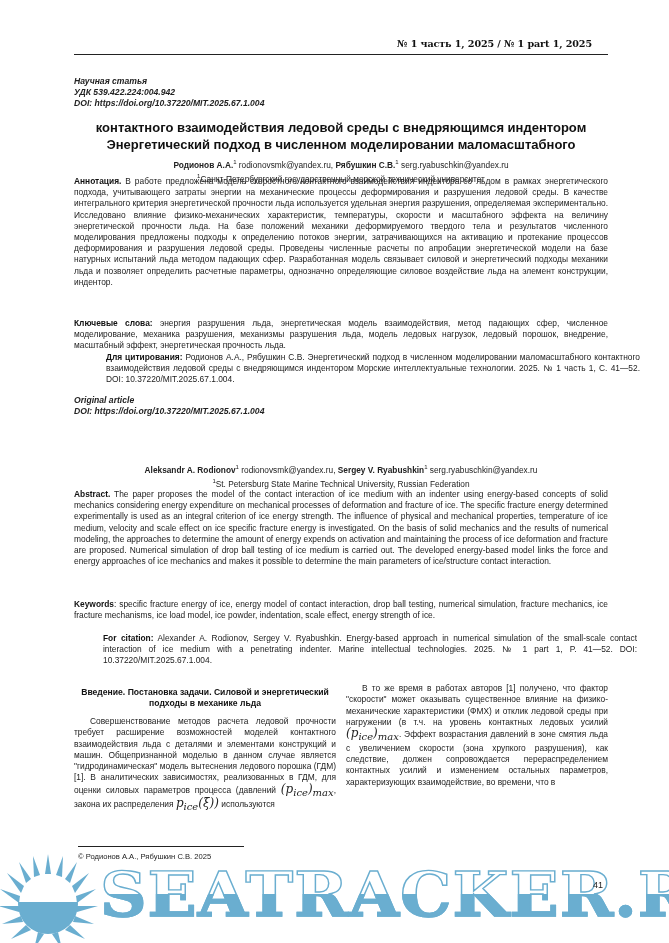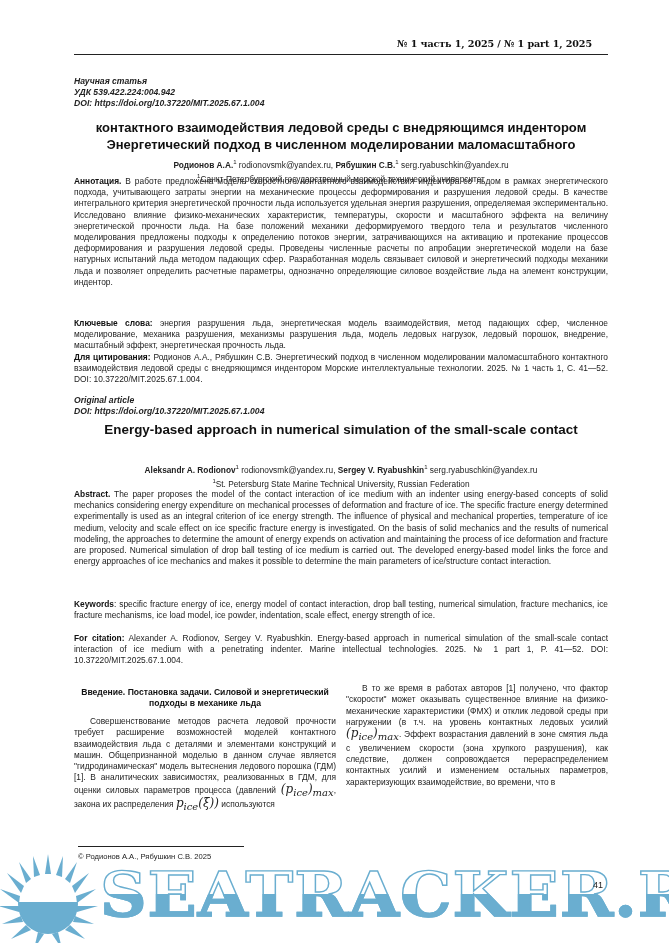--- a/index.html
+++ b/index.html
@@ -62,32 +62,31 @@
 <div class="para" style="top:176px;">
   <b>Аннотация.</b>
   <span>В работе предложена модель скоростного контактного взаимодействия индентора со льдом в рамках энергетического подхода, учитывающего затраты энергии на механические процессы деформирования и разрушения ледовой среды. В качестве интегрального критерия энергетической прочности льда используется удельная энергия разрушения, определяемая экспериментально. Исследовано влияние физико-механических характеристик, температуры, скорости и масштабного эффекта на величину энергетической прочности льда. На базе положений механики деформируемого твердого тела и результатов численного моделирования предложены подходы к определению потоков энергии, затрачивающихся на активацию и протекание процессов деформирования и разрушения ледовой среды. Проведены численные расчеты по апробации энергетической модели на базе натурных испытаний льда методом падающих сфер. Разработанная модель связывает силовой и энергетический подходы механики льда и позволяет определить расчетные параметры, однозначно определяющие силовое воздействие льда на элемент конструкции, индентор.</span>
 </div>
 
 <div class="para" style="top:318px;">
   <b>Ключевые слова:</b>
   <span>энергия разрушения льда, энергетическая модель взаимодействия, метод падающих сфер, численное моделирование, механика разрушения, механизмы разрушения льда, модель ледовых нагрузок, ледовый порошок, внедрение, масштабный эффект, энергетическая прочность льда.</span>
 </div>
 
-<div class="para" style="top:352px;">
+<div class="para" style="top:352px;margin-left:32px;">
   <b>Для цитирования:</b>
   <span>Родионов А.А., Рябушкин С.В.   Энергетический подход в численном моделировании маломасштабного контактного взаимодействия ледовой среды с внедряющимся индентором Морские интеллектуальные технологии. 2025. № 1 часть 1, С. 41—52. DOI: 10.37220/MIT.2025.67.1.004.</span>
 </div>
 
 <div class="meta" style="top:395px;">
   <div>Original article</div>
   <div>DOI: https://doi.org/10.37220/MIT.2025.67.1.004</div>
 </div>
 
 <div class="title" style="top:422px; font-size:13.4px;">
-  <div>Energy-based approach in numerical simulation of the small-scale contact</div>
 </div>
 
 <div class="authors" style="top:462px;">
   <div>
     <b>Aleksandr A. Rodionov</b><sup>1</sup>
     <span>rodionovsmk@yandex.ru,</span>
     <b>Sergey V. Ryabushkin</b><sup>1</sup>
     <span>serg.ryabuschkin@yandex.ru</span>
   </div>
   <div><sup>1</sup><span>St. Petersburg State Marine Technical University, Russian Federation</span></div>
@@ -95,21 +94,21 @@
 
 <div class="para" style="top:489px;">
   <b>Abstract.</b>
   <span>The paper proposes the model of the contact interaction of ice medium with an indenter using energy-based concepts of solid mechanics considering energy expenditure on mechanical processes of deformation and fracture of ice. The specific fracture energy determined experimentally is used as an integral criterion of ice energy strength. The influence of physical and mechanical properties, temperature of ice medium, velocity and scale effect on ice specific fracture energy is investigated. On the basis of solid mechanics and the results of numerical modeling, the approaches to determine the amount of energy expends on activation and maintaining the process of ice deformation and fracture are proposed. Numerical simulation of drop ball testing of ice medium is carried out. The developed energy-based model links the force and energy approaches of ice mechanics and makes it possible to determine the main parameters of ice/structure contact interaction.</span>
 </div>
 
 <div class="para" style="top:599px;">
   <b>Keywords</b><span>: specific fracture energy of ice, energy model of contact interaction, drop ball testing, numerical simulation, fracture mechanics, ice fracture mechanisms, ice load model, ice powder, indentation, scale effect, energy strength of ice.</span>
 </div>
 
-<div class="para" style="top:633px;">
+<div class="para" style="top:633px;margin-left:29px;">
   <b>For citation:</b>
   <span>Alexander A. Rodionov, Sergey V. Ryabushkin.  Energy-based approach in numerical simulation of the small-scale contact interaction of ice medium with a penetrating indenter. Marine intellectual technologies. 2025. № 1 part 1, P. 41—52. DOI: 10.37220/MIT.2025.67.1.004.</span>
 </div>
 
 <div class="sec-head" style="top:687px;">Введение. Постановка задачи. Силовой и энергетический подходы в механике льда</div>
 
 <div class="col" style="left:74px; top:716px; width:262px;">
   <span class="indent"><span>Совершенствование методов расчета ледовой прочности требует расширение возможностей моделей контактного взаимодействия льда с деталями и элементами конструкций и машин. Общепризнанной моделью в данном случае является "гидродинамическая" модель вытеснения ледового порошка (ГДМ) [1]. В аналитических зависимостях, реализованных в ГДМ, для оценки силовых параметров процесса (давлений</span>
     <span class="math"><span>(p</span><sub>ice</sub><span>)</span><sub>max</sub></span><span>, закона их распределения</span>
     <span class="math"><span>p</span><sub>ice</sub><span>(ξ̄))</span></span>

